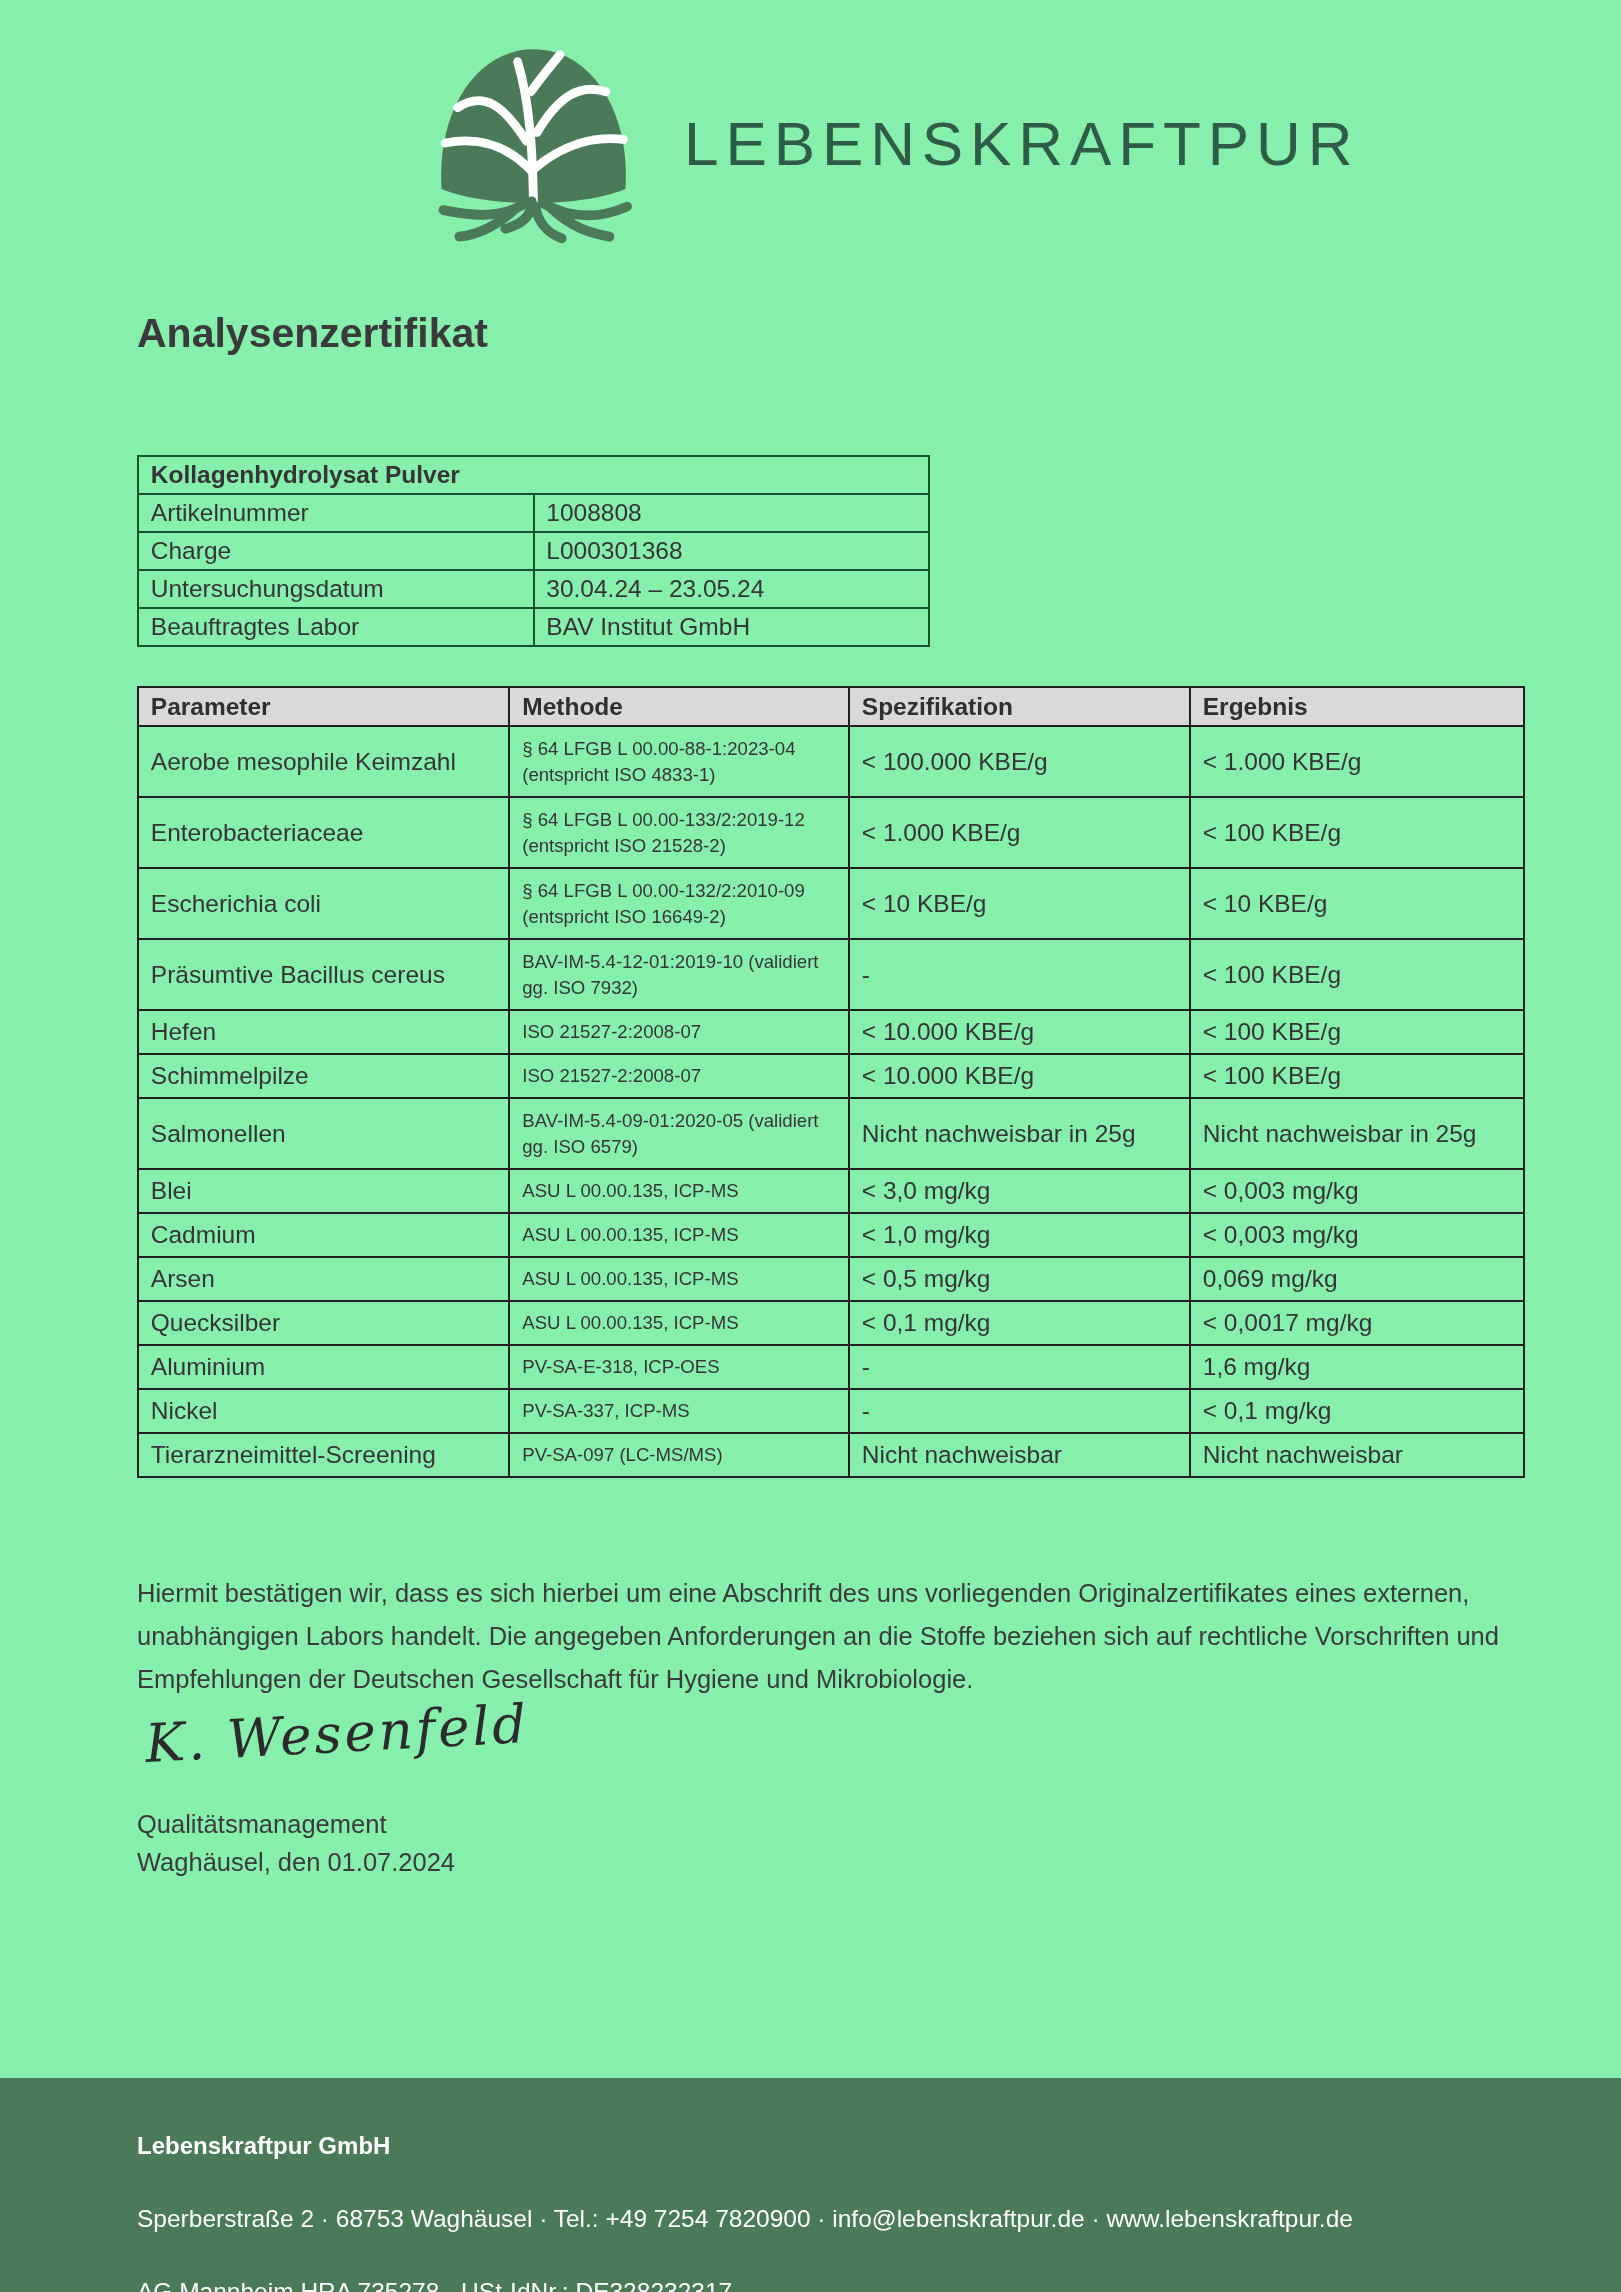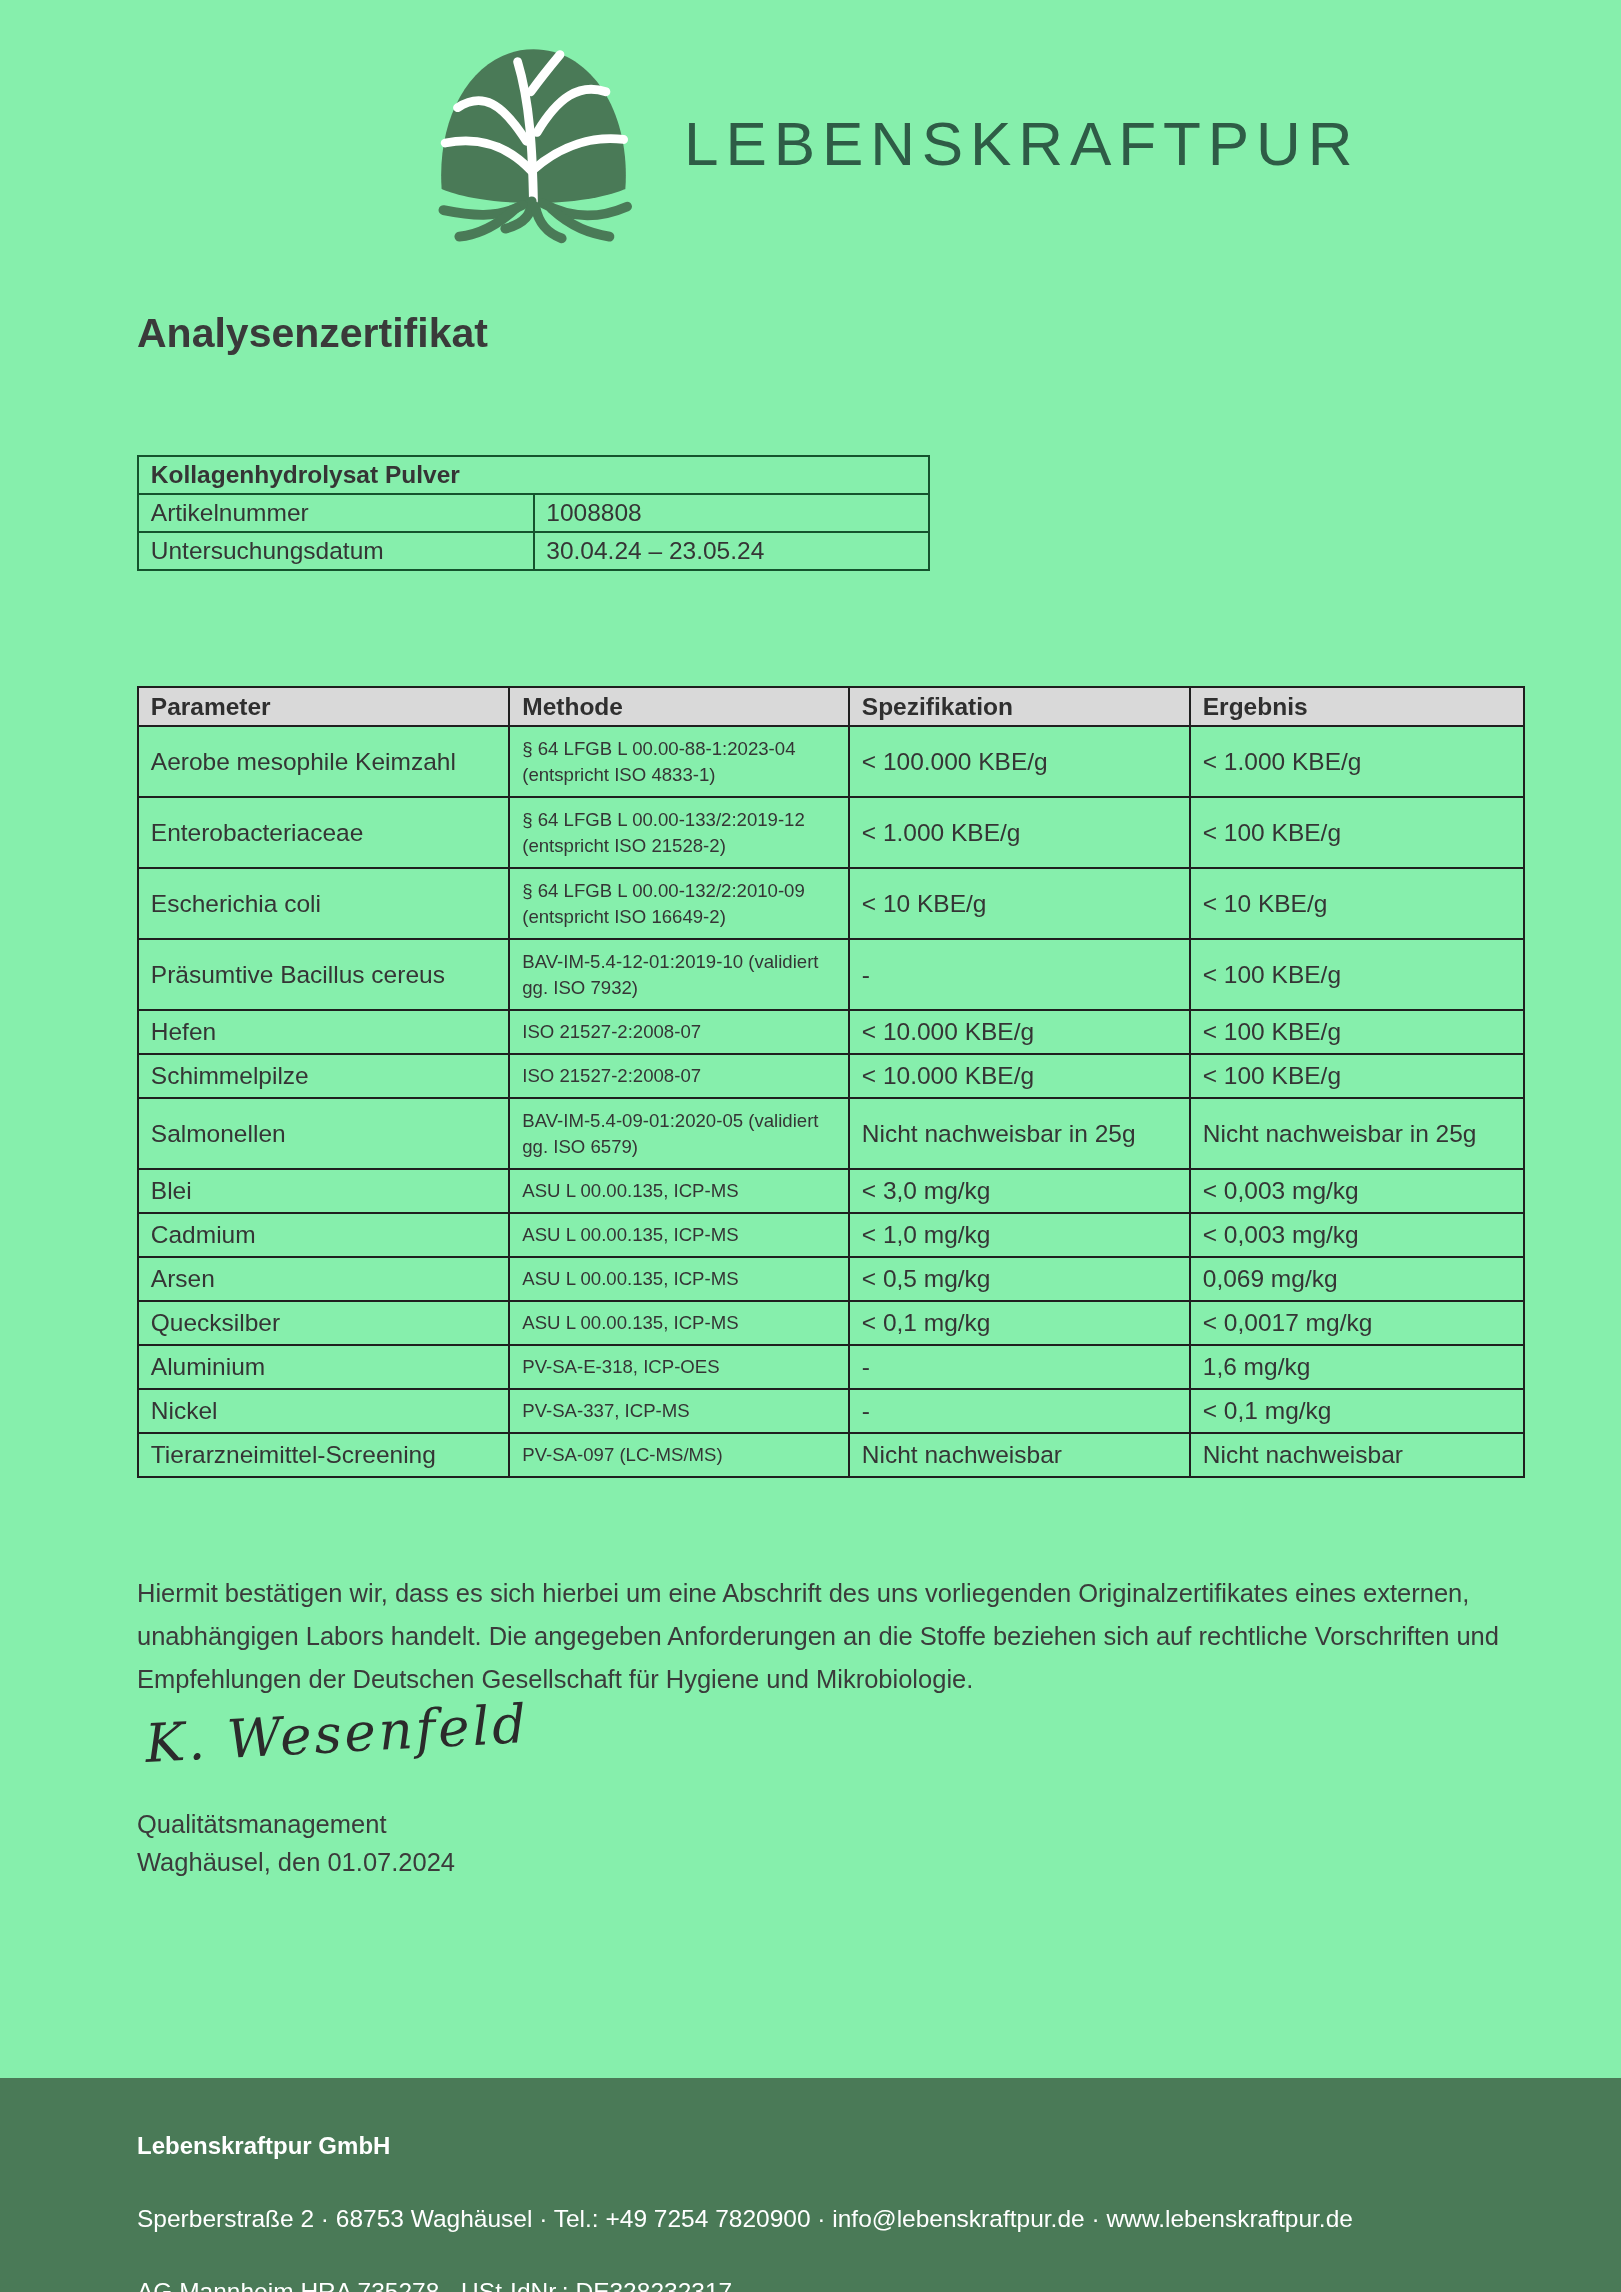--- a/index.html
+++ b/index.html
@@ -85,22 +85,30 @@
     <tbody>
       <tr>
         <td class="info-head" colspan="2">Kollagenhydrolysat Pulver</td>
       </tr>
 
     <tr>
           <td class="info-label">Artikelnummer</td>
           <td class="info-value">1008808</td>
         </tr>
         <tr>
+          <td class="info-label">Charge</td>
+          <td class="info-value">L000301368</td>
+        </tr>
+        <tr>
           <td class="info-label">Untersuchungsdatum</td>
           <td class="info-value">30.04.24 – 23.05.24</td>
+        </tr>
+        <tr>
+          <td class="info-label">Beauftragtes Labor</td>
+          <td class="info-value">BAV Institut GmbH</td>
         </tr>
       </tbody>
   </table>
 
   <table class="results-table">
     <thead>
       <tr>
         <th class="col-param">Parameter</th>
         <th class="col-method">Methode</th>
         <th class="col-spec">Spezifikation</th>

